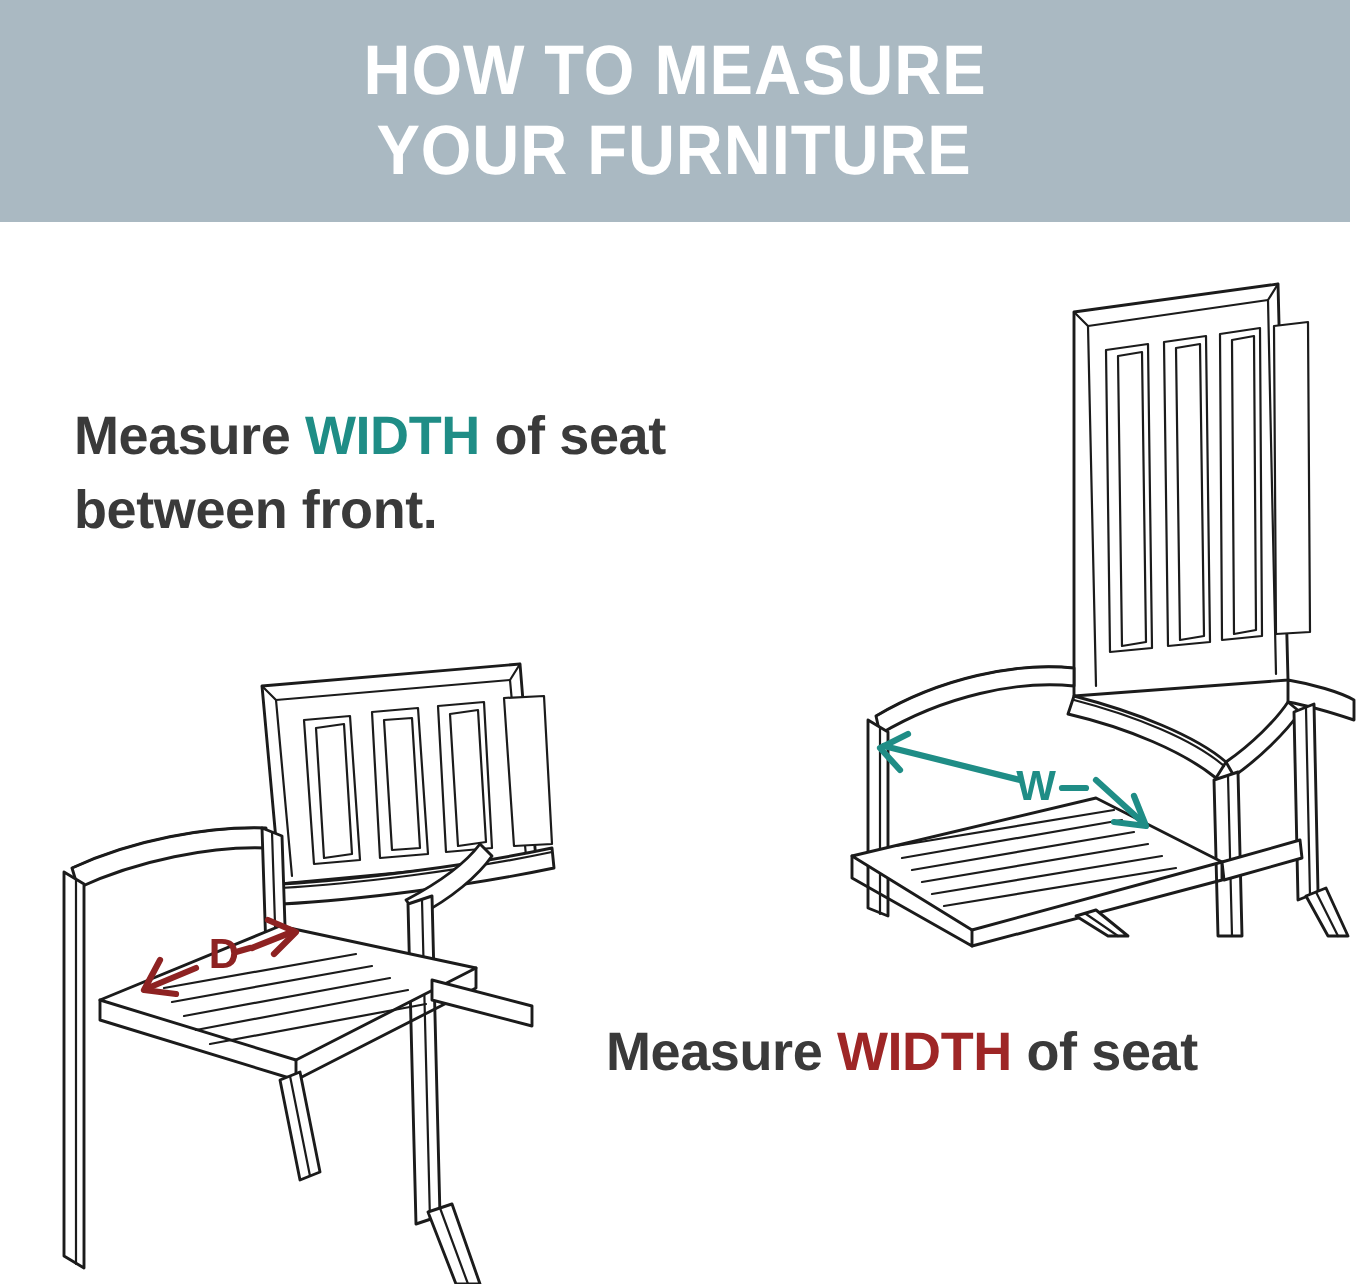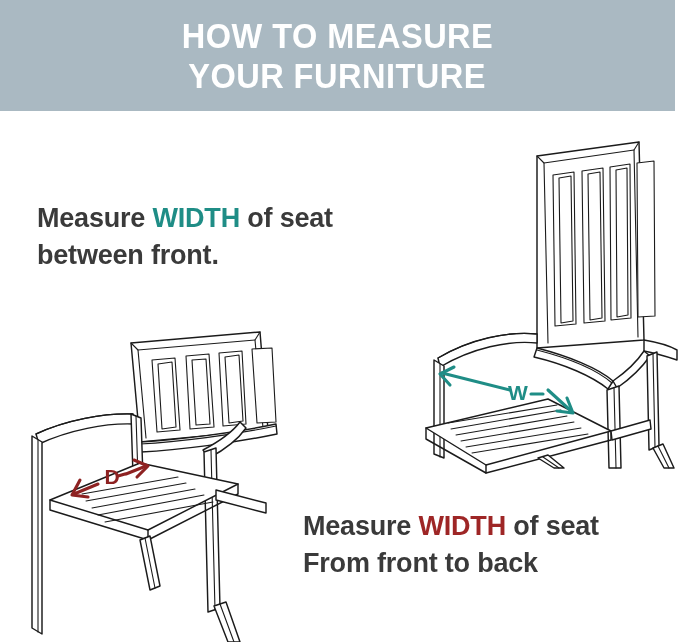--- a/index.html
+++ b/index.html
@@ -138,21 +138,20 @@
     <div class="header-line">YOUR FURNITURE</div>
   </div>
 
   <div class="caption" id="caption-width">
     <div><span>Measure </span><span class="kw-width">WIDTH</span><span> of seat</span></div>
     <div>between front.</div>
   </div>
 
   <div class="caption" id="caption-depth">
     <div><span>Measure </span><span class="kw-depth">WIDTH</span><span> of seat</span></div>
-    <div>From front to back</div>
   </div>
 
   <svg class="chair-svg" id="chair-top-right" viewBox="0 0 281 340">
 
     <g>
       <polygon class="ln fillwhite" points="139,28 241,14 246,212 139,220"></polygon>
       <polyline class="ln-thin" points="139,28 146,35 150,215"></polyline>
       <polyline class="ln-thin" points="241,14 236,22 240,209"></polyline>
       <polyline class="ln-thin" points="146,35 236,22"></polyline>
 

